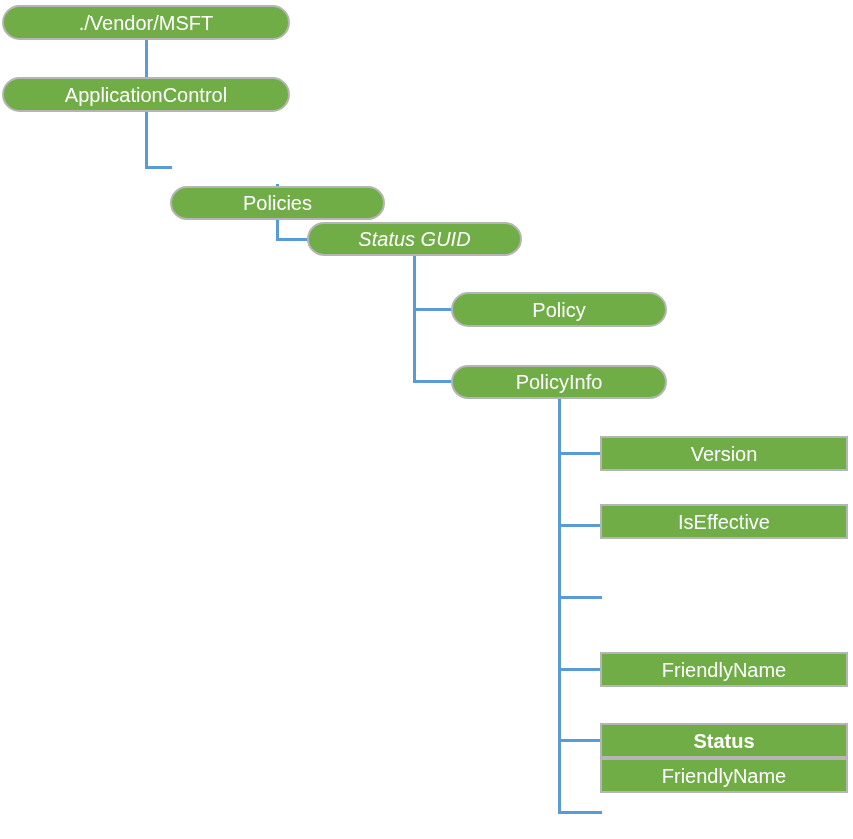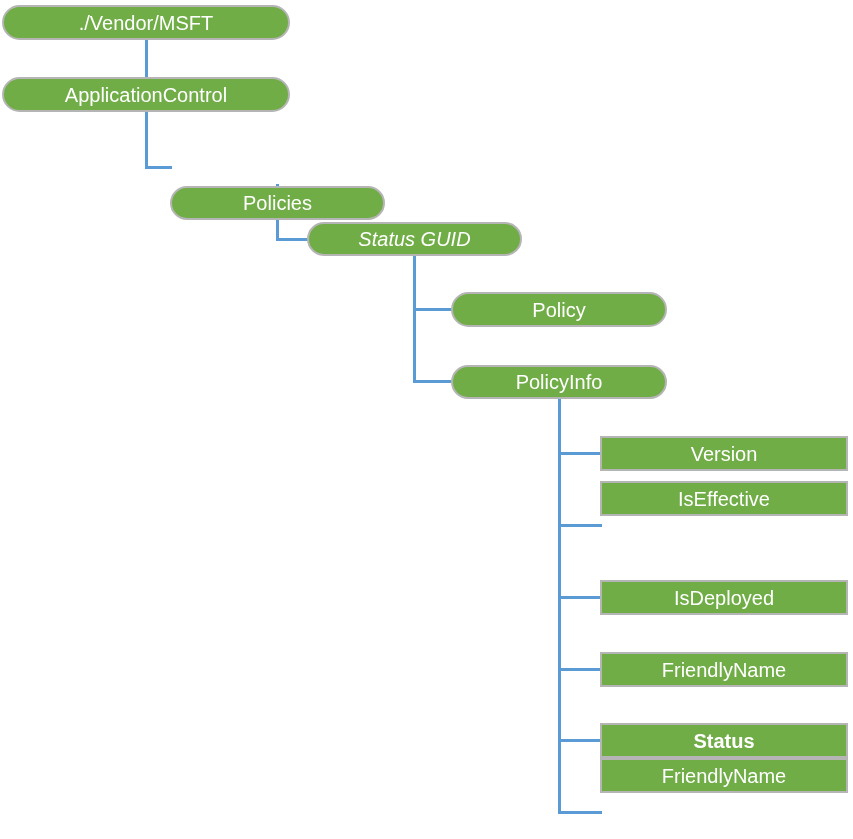--- a/index.html
+++ b/index.html
@@ -38,21 +38,21 @@
   }
   
   .n-root       { left: 2px;   top: 5px;   width: 288px; height: 35px; }
   .n-appcontrol { left: 2px;   top: 77px;  width: 288px; height: 35px; }
   .n-policies   { left: 170px; top: 150px; width: 215px; height: 34px; margin-top: 36px; }
   .n-policyguid { left: 307px; top: 222px; width: 215px; height: 34px; }
   .n-policy     { left: 451px; top: 292px; width: 216px; height: 35px; }
   .n-policyinfo { left: 451px; top: 365px; width: 216px; height: 34px; }
   .n-leaf       { left: 600px; width: 248px; height: 35px; }
   .n-leaf-0 { top: 436px; }
-  .n-leaf-1 { top: 481px; }
+  .n-leaf-1 { top: 504px; }
   .n-leaf-2 { top: 580px; }
   .n-leaf-3 { top: 652px; }
   .n-leaf-4 { top: 723px; font-weight: bold; }
   .n-leaf-5 { top: 758px; }
   
   .c-v1  { left: 145px; top: 40px;  width: 3px;  height: 37px; }
   .c-v2  { left: 145px; top: 112px; width: 3px;  height: 57px; }
   .c-h2  { left: 145px; top: 166px; width: 27px; height: 3px; }
   .c-v3  { left: 276px; top: 184px; width: 3px;  height: 57px; }
   .c-h3  { left: 276px; top: 238px; width: 33px; height: 3px; }
@@ -107,23 +107,20 @@
   <div class="node pill n-policyinfo">
     <span>PolicyInfo</span>
   </div>
 
   <div class="node rect n-leaf n-leaf-0">
     <span>Version</span>
   </div>
   <div class="node rect n-leaf n-leaf-1">
     <span>IsEffective</span>
   </div>
-  <div class="node rect n-leaf n-leaf-2">
-    <span>IsDeployed</span>
-  </div>
   <div class="node rect n-leaf n-leaf-3">
     <span>FriendlyName</span>
   </div>
   <div class="node rect n-leaf n-leaf-4">
     <span>Status</span>
   </div>
   <div class="node rect n-leaf n-leaf-5">
     <span>FriendlyName</span>
   </div>
 

